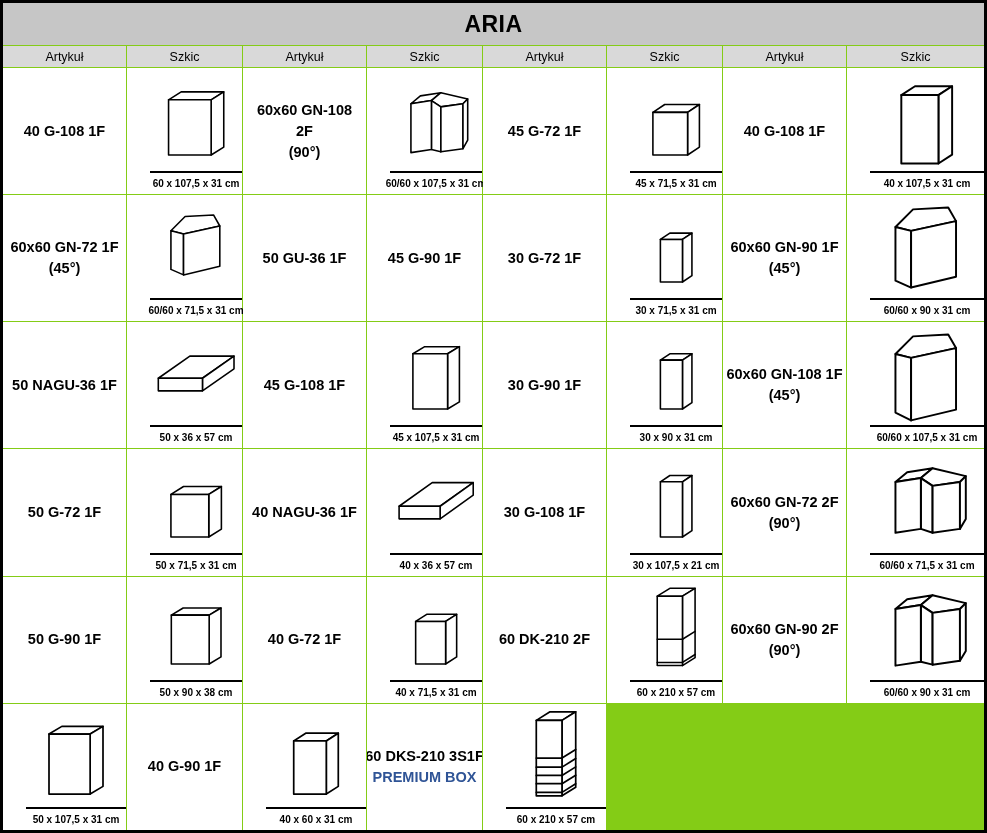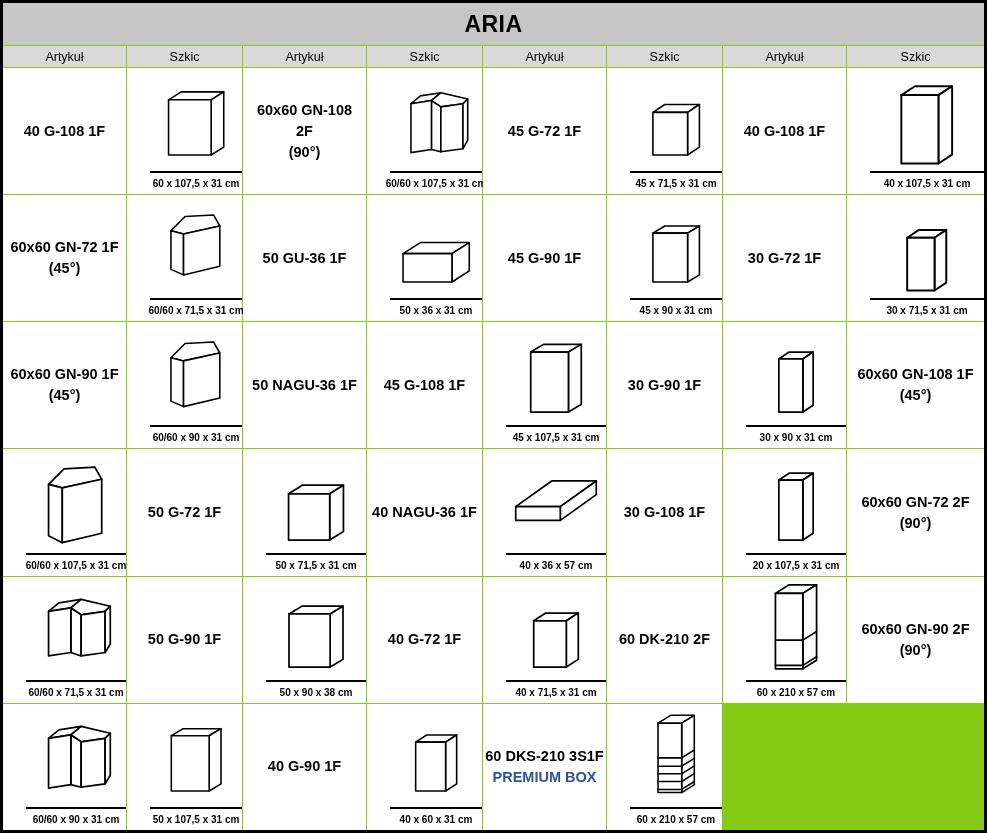--- a/index.html
+++ b/index.html
@@ -145,46 +145,22 @@
             <polygon points="24,30 40,34 40,86 24,79"></polygon>
             <polygon points="40,34 86,24 86,75 40,86"></polygon>
           </g>
         </svg>
       </div>
       <div class="caption">60/60 x 71,5 x 31 cm</div>
     </div>
     <div class="acell">
       <div class="line">50 GU-36 1F</div>
     </div>
-    <div class="scell">
-      <div class="draw">
-        <svg viewBox="0 0 112 100" preserveAspectRatio="xMidYMid meet">
-          <g fill="#fff" stroke="#000" stroke-width="2" stroke-linejoin="round" stroke-linecap="round">
-            <polygon points="14,59 36,45 98,45 76,59"></polygon>
-            <polygon points="76,59 98,45 98,81 76,95"></polygon>
-            <polygon points="14,59 76,59 76,95 14,95"></polygon>
-          </g>
-        </svg>
-      </div>
-      <div class="caption">50 x 36 x 31 cm</div>
-    </div>
     <div class="acell">
       <div class="line">45 G-90 1F</div>
-    </div>
-    <div class="scell">
-      <div class="draw">
-        <svg viewBox="0 0 112 100" preserveAspectRatio="xMidYMid meet">
-          <g fill="#fff" stroke="#000" stroke-width="2" stroke-linejoin="round" stroke-linecap="round">
-            <polygon points="26.5,33 41.5,24 85.5,24 70.5,33"></polygon>
-            <polygon points="70.5,33 85.5,24 85.5,86 70.5,95"></polygon>
-            <polygon points="26.5,33 70.5,33 70.5,95 26.5,95"></polygon>
-          </g>
-        </svg>
-      </div>
-      <div class="caption">45 x 90 x 31 cm</div>
     </div>
     <div class="acell">
       <div class="line">30 G-72 1F</div>
     </div>
     <div class="scell">
       <div class="draw">
         <svg viewBox="0 0 112 100" preserveAspectRatio="xMidYMid meet">
           <g fill="#fff" stroke="#000" stroke-width="2" stroke-linejoin="round" stroke-linecap="round">
             <polygon points="36,41 48,33 76,33 64,41"></polygon>
             <polygon points="64,41 76,33 76,87 64,95"></polygon>
@@ -206,20 +182,32 @@
             <polygon points="24,30 40,34 40,92 24,85"></polygon>
             <polygon points="40,34 86,24 86,81 40,92"></polygon>
           </g>
         </svg>
       </div>
       <div class="caption">60/60 x 90 x 31 cm</div>
     </div>
     <div class="acell">
       <div class="line">50 NAGU-36 1F</div>
     </div>
+    <div class="scell">
+      <div class="draw">
+        <svg viewBox="0 0 112 100" preserveAspectRatio="xMidYMid meet">
+          <g fill="#fff" stroke="#000" stroke-width="2" stroke-linejoin="round" stroke-linecap="round">
+            <polygon points="8,56 48,28 104,28 64,56"></polygon>
+            <polygon points="64,56 104,28 104,44 64,72"></polygon>
+            <polygon points="8,56 64,56 64,72 8,72"></polygon>
+          </g>
+        </svg>
+      </div>
+      <div class="caption">50 x 36 x 57 cm</div>
+    </div>
     <div class="acell">
       <div class="line">45 G-108 1F</div>
     </div>
     <div class="scell">
       <div class="draw">
         <svg viewBox="0 0 112 100" preserveAspectRatio="xMidYMid meet">
           <g fill="#fff" stroke="#000" stroke-width="2" stroke-linejoin="round" stroke-linecap="round">
             <polygon points="26.5,25 41.5,16 85.5,16 70.5,25"></polygon>
             <polygon points="70.5,25 85.5,16 85.5,86 70.5,95"></polygon>
             <polygon points="26.5,25 70.5,25 70.5,95 26.5,95"></polygon>
@@ -295,21 +283,21 @@
     <div class="scell">
       <div class="draw">
         <svg viewBox="0 0 112 100" preserveAspectRatio="xMidYMid meet">
           <g fill="#fff" stroke="#000" stroke-width="2" stroke-linejoin="round" stroke-linecap="round">
             <polygon points="36,25 48,17 76,17 64,25"></polygon>
             <polygon points="64,25 76,17 76,87 64,95"></polygon>
             <polygon points="36,25 64,25 64,95 36,95"></polygon>
           </g>
         </svg>
       </div>
-      <div class="caption">20 x 107,5 x 31 cm</div>
+      <div class="caption">30 x 107,5 x 21 cm</div>
     </div>
     <div class="acell">
       <div class="line">60x60 GN-72 2F</div>
       <div class="line">(90°)</div>
     </div>
     <div class="scell">
       <div class="draw">
         <svg viewBox="0 0 112 100" preserveAspectRatio="xMidYMid meet">
           <g fill="#fff" stroke="#000" stroke-width="2" stroke-linejoin="round" stroke-linecap="round">
             <polygon points="24,30 36,20 62,16 50,26"></polygon>

